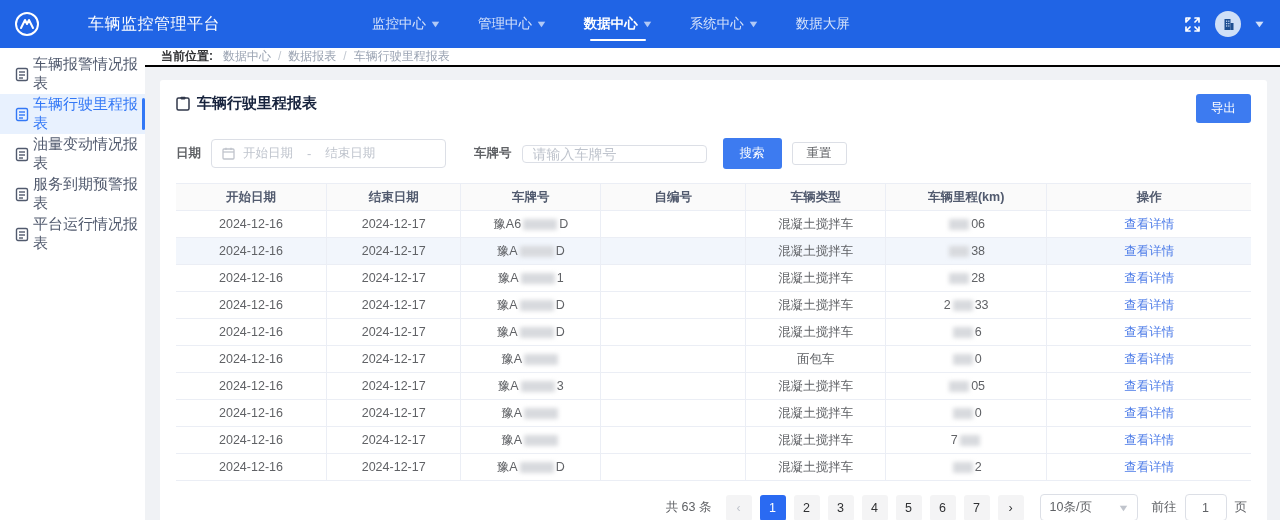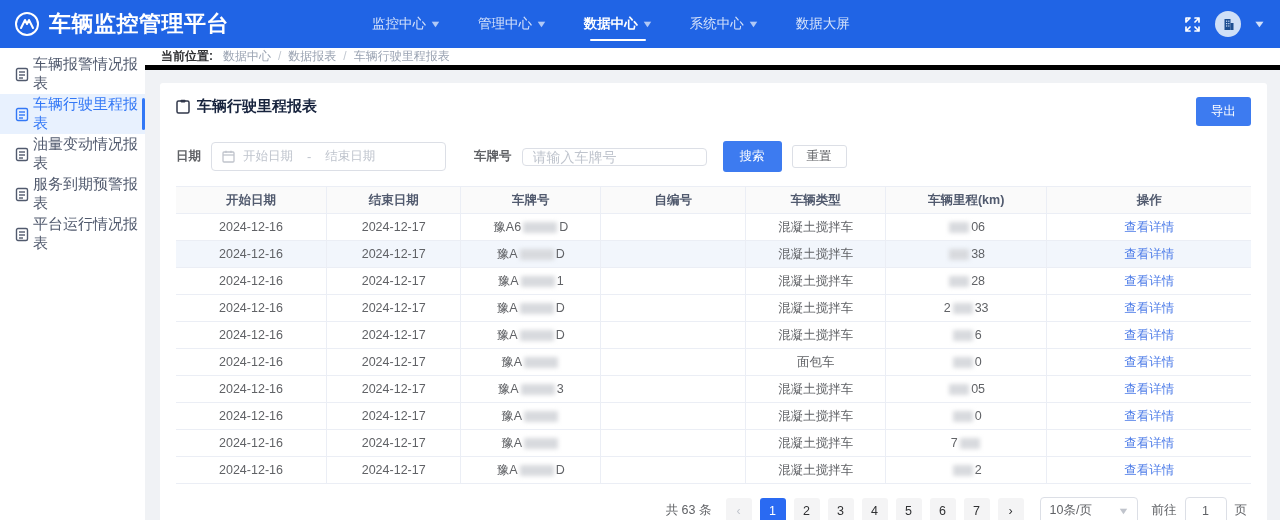--- a/index.html
+++ b/index.html
@@ -3,21 +3,21 @@
 <meta charset="utf-8">
 <style>
   * { margin:0; padding:0; box-sizing:border-box; }
   html,body { width:1280px; height:520px; overflow:hidden;
     font-family:"Liberation Sans","DejaVu Sans",sans-serif; font-size:13px; color:#606266; background:#f0f2f5; }
 
   
   .top-header { height:48px; background:#2064e5; display:flex; align-items:center; color:#fff; padding:0 16px 0 14px; }
   .brand { display:flex; align-items:center; gap:9px; min-width:250px; }
   .brand svg { display:block; }
-  .brand-title { font-size:22px; font-weight:bold; letter-spacing:.5px; }
+  .brand-title { font-size:16px; font-weight:normal; letter-spacing:.5px;margin-left:39px; }
   .top-nav { display:flex; align-items:center; gap:38px; margin-left:108px; flex:1; }
   .nav-item { position:relative; display:flex; align-items:center; gap:5px; height:48px; cursor:pointer;
     color:rgba(255,255,255,.82); font-size:13.5px; }
   .nav-item .caret { font-size:9px; color:rgba(255,255,255,.65); transform:scaleX(1.4); }
   .nav-item.active { color:#fff; font-weight:bold; }
   .nav-item.active::after { content:""; position:absolute; left:50%; transform:translateX(-50%);
     bottom:7px; width:56px; height:2.5px; background:#fff; border-radius:2px; }
   .header-right { display:flex; align-items:center; gap:14px; }
   .avatar { width:26px; height:26px; border-radius:50%; background:#cfe0f7; display:flex; align-items:center; justify-content:center; }
   .avatar-caret { color:rgba(255,255,255,.8); font-size:9px; transform:scaleX(1.5); }
@@ -26,21 +26,21 @@
   .layout { display:flex; height:472px; }
   .sidebar { width:145px; background:#fff; padding-top:6px; flex-shrink:0; }
   .side-item { display:flex; align-items:center; gap:4px; height:40px; padding-left:15px; cursor:pointer;
     color:#515a6e; font-size:15px; position:relative; }
   .side-item svg { flex-shrink:0; }
   .side-item.active { background:#e8f1fe; color:#3378f6; }
   .side-item.active::after { content:""; position:absolute; right:0; top:4px; bottom:4px; width:3px; background:#3378f6; border-radius:2px; }
 
   .main { flex:1; display:flex; flex-direction:column; overflow:hidden; }
   .breadcrumb-bar { height:30px; background:#fff; display:flex; align-items:center; padding-left:16px;
-    font-size:12px; border-bottom:5px solid #000000; }
+    font-size:12px; border-bottom:2px solid #000000; }
   .crumb-label { color:#303133; font-weight:bold; margin-right:10px; }
   .crumb-item { color:#9aa3b2; }
   .crumb-sep { color:#c2c8d1; margin:0 7px; }
 
   
   .card { background:#fff; border-radius:3px; margin:13px 13px 0 15px; flex:1; padding:14px 16px 0; display:flex; flex-direction:column; }
   .card-head { display:flex; align-items:flex-start; justify-content:space-between; }
   .card-title { display:flex; align-items:center; gap:7px; font-size:15px; font-weight:bold; color:#17233d; }
   .btn { border:none; border-radius:3px; cursor:pointer; font-size:12.5px;
     font-family:"Liberation Sans","DejaVu Sans",sans-serif; }

